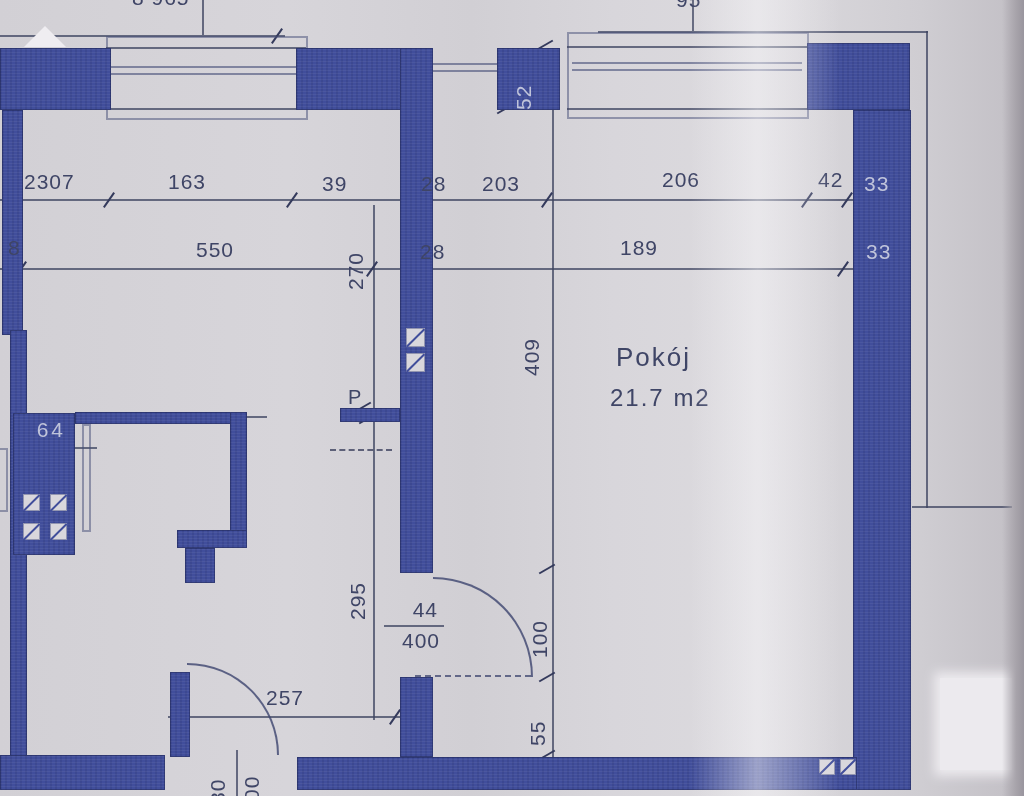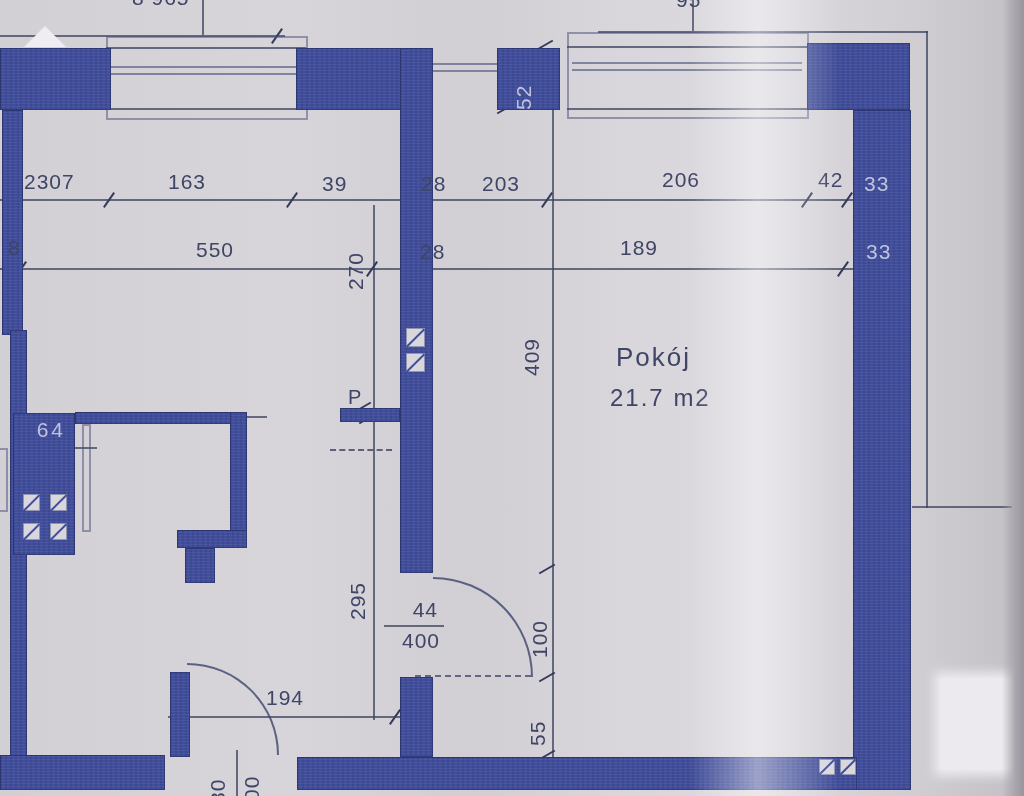--- a/index.html
+++ b/index.html
@@ -145,21 +145,21 @@
   <div class="lbl vlbl" style="left:520px;top:308px;height:68px;">409</div>
   <div class="lbl vlbl" style="left:528px;top:600px;height:58px;">100</div>
   <div class="lbl vlbl" style="left:526px;top:696px;height:50px;">55</div>
 
   <div class="lbl" style="left:616px;top:342px;font-size:26px;letter-spacing:2px;">Pokój</div>
   <div class="lbl" style="left:610px;top:384px;font-size:24px;letter-spacing:2px;">21.7 m2</div>
 
   <div class="lbl ctr" style="left:392px;top:598px;width:46px;">44</div>
   <div class="tline" style="left:384px;top:625px;width:60px;height:2px;"></div>
   <div class="lbl ctr" style="left:388px;top:629px;width:52px;">400</div>
-  <div class="lbl" style="left:266px;top:686px;">194</div>
+  <div class="lbl" style="left:266px;top:686px;">257</div>
   <div class="tline" style="left:236px;top:750px;width:2px;height:46px;"></div>
   <div class="lbl vlbl" style="left:206px;top:764px;height:40px;">80</div>
   <div class="lbl vlbl" style="left:240px;top:761px;height:40px;">00</div>
 
   <div class="lbl wlbl ctr" style="left:22px;top:418px;width:44px;letter-spacing:3px;">64</div>
   <div class="lbl" style="left:348px;top:386px;font-size:20px;">P</div>
 
   <div class="artifact" style="left:24px;top:26px;width:0;height:0;border-left:21px solid transparent;border-right:21px solid transparent;border-bottom:21px solid #efedf1;"></div>
   <div class="artifact" style="left:690px;top:0;width:150px;height:796px;background:linear-gradient(90deg,rgba(255,255,255,0) 0%,rgba(246,245,248,.5) 45%,rgba(255,255,255,0) 100%);"></div>
   <div class="artifact" style="left:940px;top:678px;width:72px;height:92px;background:#eceaee;box-shadow:0 0 10px 6px #eceaee;"></div>

